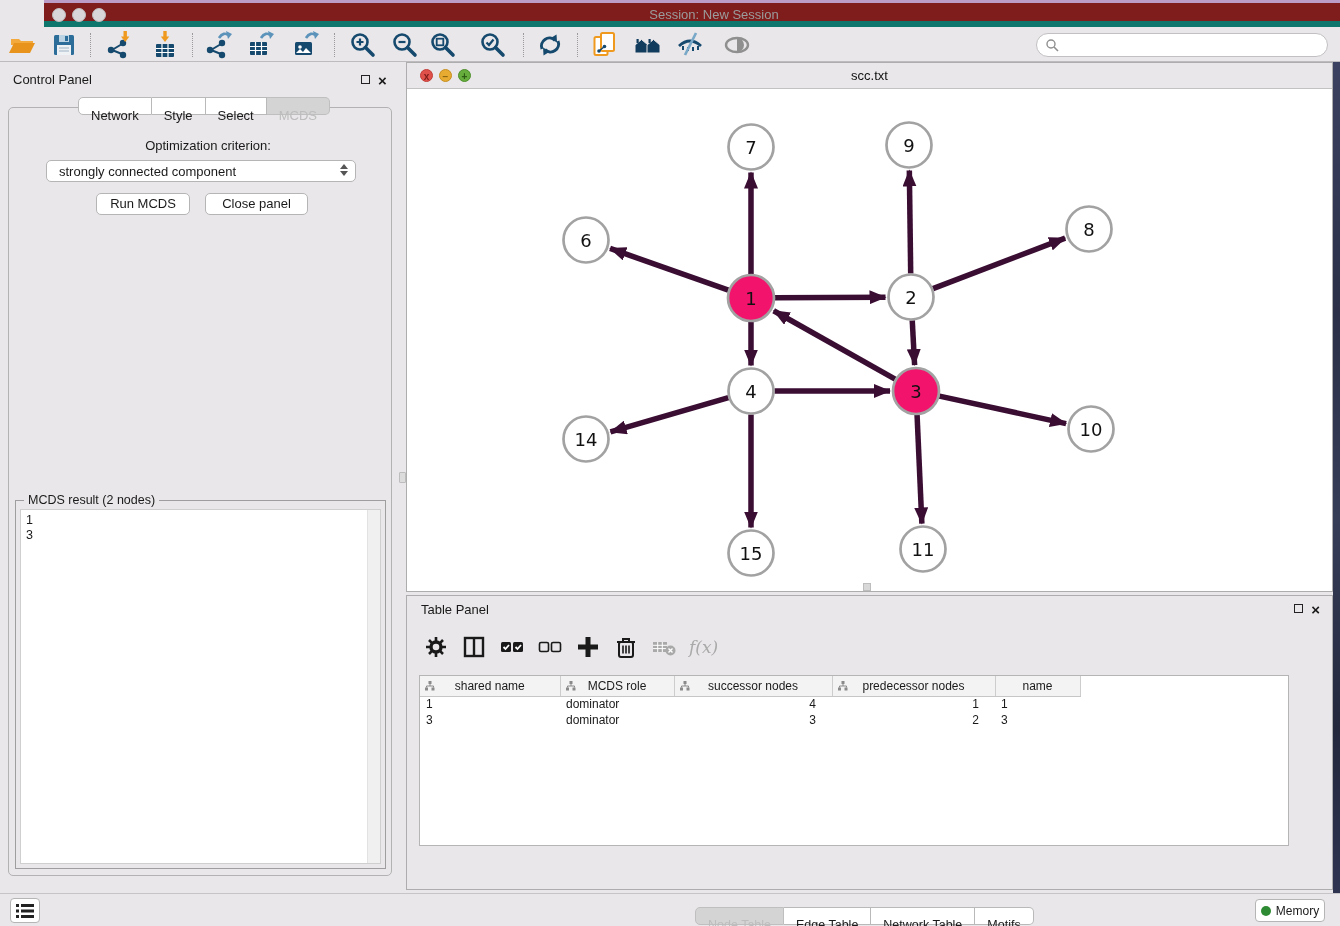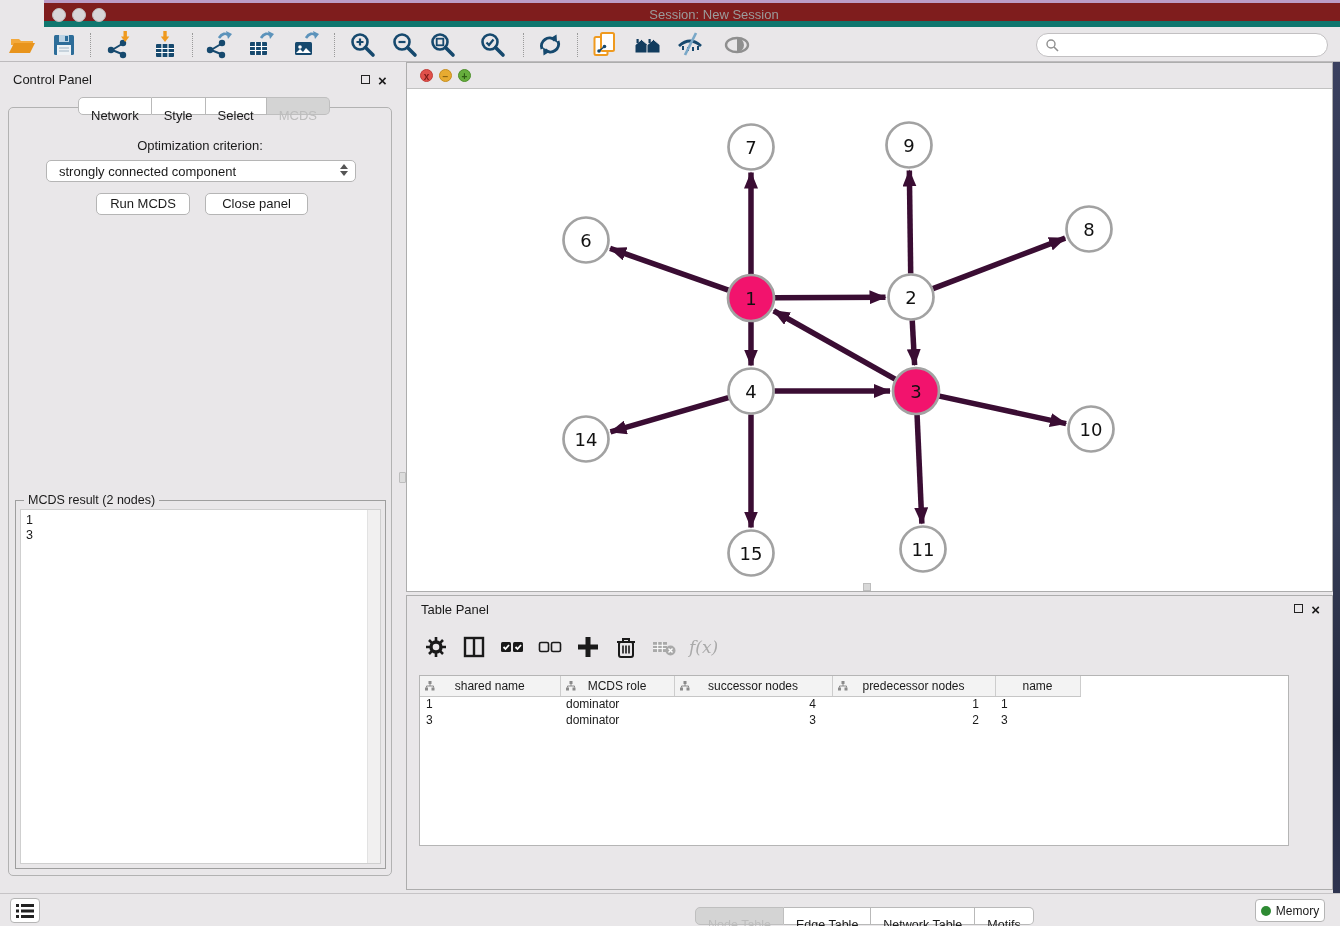--- a/index.html
+++ b/index.html
@@ -40,21 +40,21 @@
   .cp-close{position:absolute;left:378px;top:13px;}
   .tabrow{position:absolute;display:flex;z-index:3;}
   .tab{height:17px;line-height:19px;padding:8px 12px;background:#fff;border:1px solid #b9b9b9;
     border-left:none;text-align:center;cursor:default;}
   .tab:first-child{border-left:1px solid #b9b9b9;border-radius:5px 0 0 5px;}
   .tab:last-child{border-radius:0 5px 5px 0;}
   .tab.sel{background:#d4d4d4;color:#bdbdbd;border-color:#bfbfbf;}
   .cp-tabs{left:78px;top:35px;}
   .cp-content{position:absolute;left:8px;top:45px;width:384px;height:769px;
     border:1px solid #b2b2b2;border-radius:5px;background:#e9e7e9;}
-  .opt-label{position:absolute;left:0;width:100%;top:30px;text-align:center;}
+  .opt-label{position:absolute;left:8px;width:100%;top:30px;text-align:center;}
   .combo{position:absolute;left:37px;top:52px;width:310px;height:22px;background:#fff;
     border:1px solid #b5b5b5;border-radius:5px;display:flex;align-items:center;
     padding-left:12px;cursor:default;}
   .combo .arrows{position:absolute;right:7px;top:3px;display:flex;flex-direction:column;gap:2px;}
   .combo .arrows i{display:block;width:0;height:0;border-left:4px solid transparent;
     border-right:4px solid transparent;}
   .combo .arrows i.up{border-bottom:5px solid #555;}
   .combo .arrows i.dn{border-top:5px solid #555;}
   .btn{position:absolute;height:22px;background:#fff;border:1px solid #b5b5b5;border-radius:5px;
     text-align:center;line-height:20px;cursor:default;}
@@ -304,20 +304,21 @@
     </div>
   </div>
 </div>
 <div class="vsplit-grip"></div>
 
 <div class="net-window">
   <div class="net-titlebar">
     <div class="traffic red">x</div>
     <div class="traffic yellow">−</div>
     <div class="traffic green">+</div>
+    <div class="net-title">scc.txt</div>
   </div>
   <div class="net-canvas">
     <svg viewBox="0 0 925 502">
         <defs>
           <marker id="arrowhead" markerUnits="userSpaceOnUse" markerWidth="18" markerHeight="14" refX="16" refY="7" orient="auto">
             <path d="M0,0 L17,7 L0,14 Z" fill="#3a0d33"></path>
           </marker>
         </defs>
         <line x1="344" y1="185" x2="344" y2="83.5" stroke="#3a0d33" stroke-width="5.5" marker-end="url(#arrowhead)"></line>
         <line x1="321.35811677585554" y1="201.0410349878765" x2="203.05700092565348" y2="159.45640032538122" stroke="#3a0d33" stroke-width="5.5" marker-end="url(#arrowhead)"></line>

